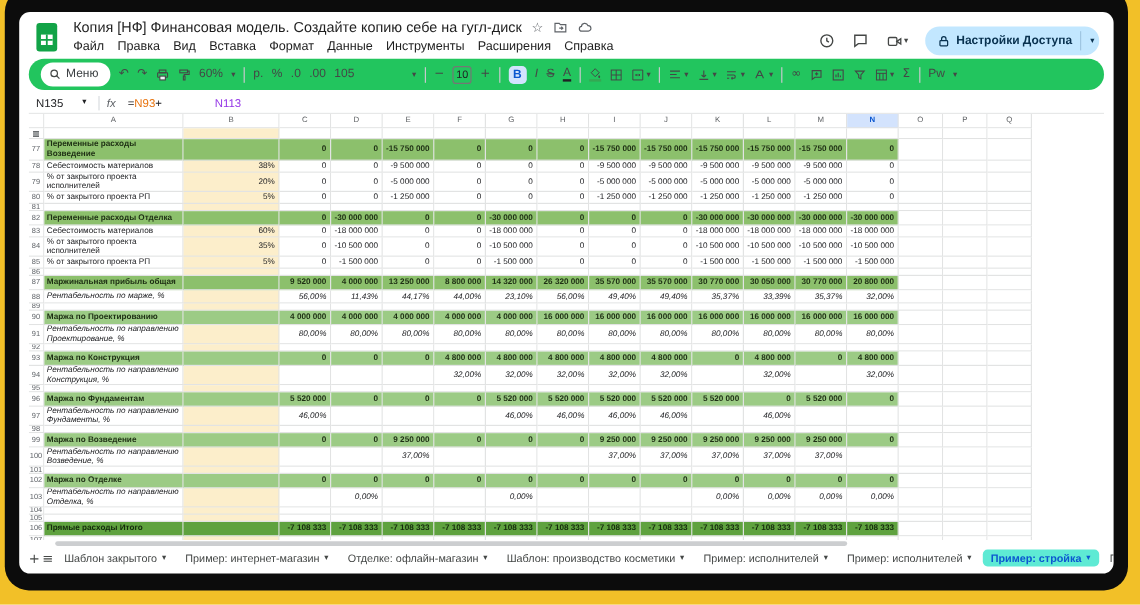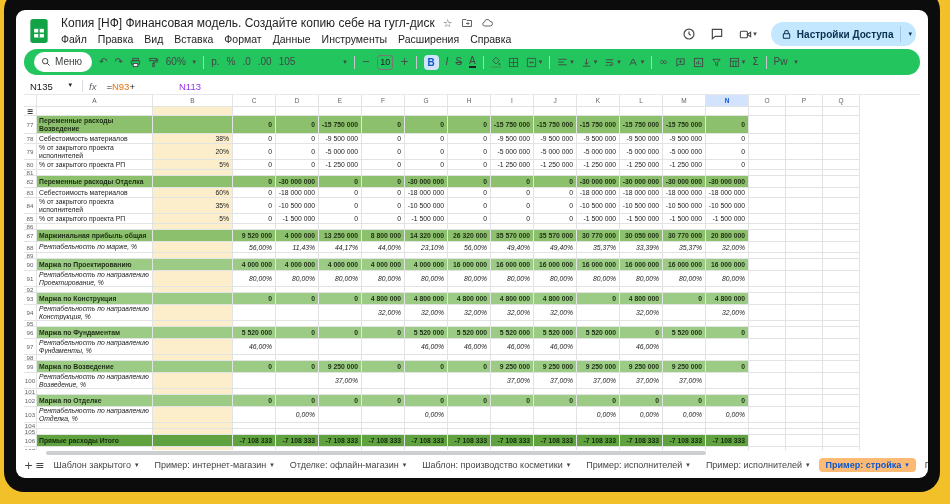--- a/index.html
+++ b/index.html
@@ -63,21 +63,21 @@
   .total .g { background:#5fa23f; font-weight:bold; color:#142a0c; }
   .pct .la, .pct .v, .pct2 .la, .pct2 .v { font-style:italic; }
   .grp { font-family:"DejaVu Sans", sans-serif; font-size:8px; font-weight:bold; color:#3c4043; }
 
   
   .hscroll { height:6px; position:relative; flex:0 0 auto; }
   .hthumb { position:absolute; left:30px; top:1px; width:660px; height:4px; background:#ccced0; border-radius:2px; }
   .tabbar { height:18px; display:flex; align-items:center; padding-left:8px; gap:2px; font-size:9px; color:#444746; flex:0 0 auto; margin-bottom:4px; }
   .tab-ico { width:15px; text-align:center; font-size:11px; color:#444746; font-family:"DejaVu Sans", sans-serif; }
   .tab { display:flex; align-items:center; gap:4px; padding:2px 7px; border-radius:4px; white-space:nowrap; }
-  .tab.active { background:#fdba74; color:#0b57d0; font-weight:bold; }
+  .tab.active { background:#5eead4; color:#0b57d0; font-weight:bold; }
   .tab.trunc { max-width:64px; overflow:hidden; }
 
   svg.ic { display:block; }
 </style>
 </head>
 <body>
 
 <div class="canvas">
   <div class="frame">
     <div class="window">

